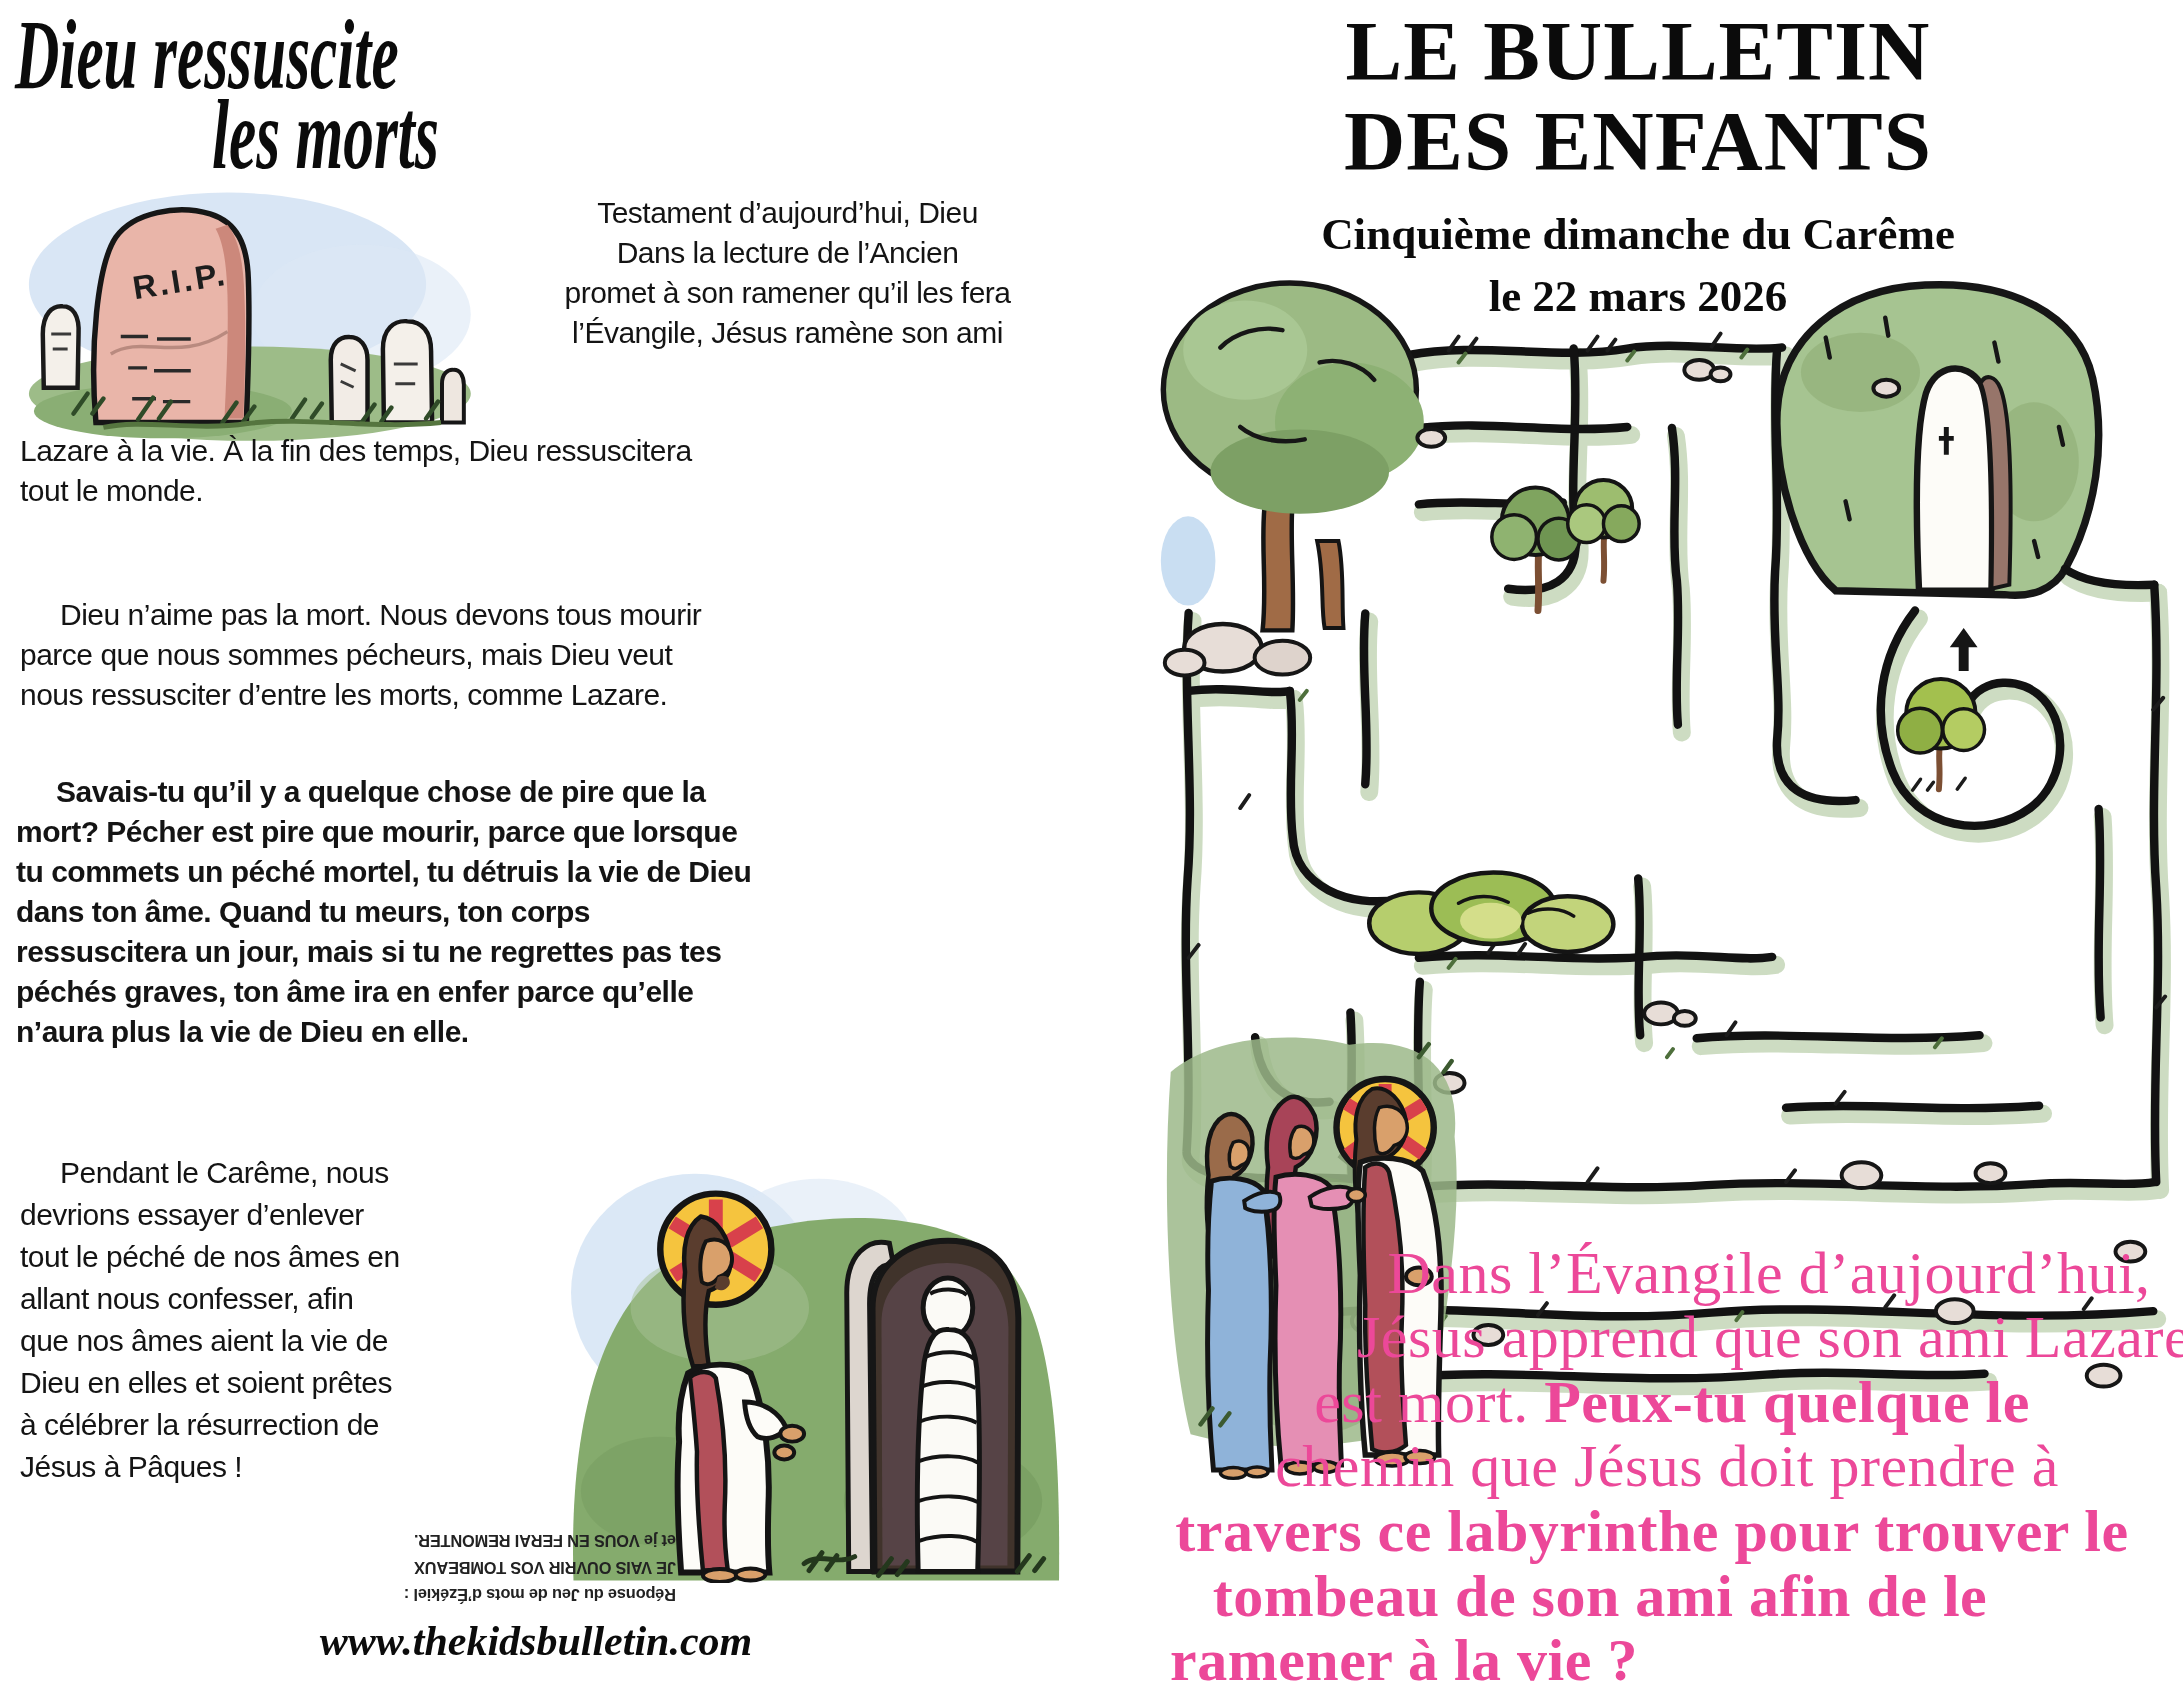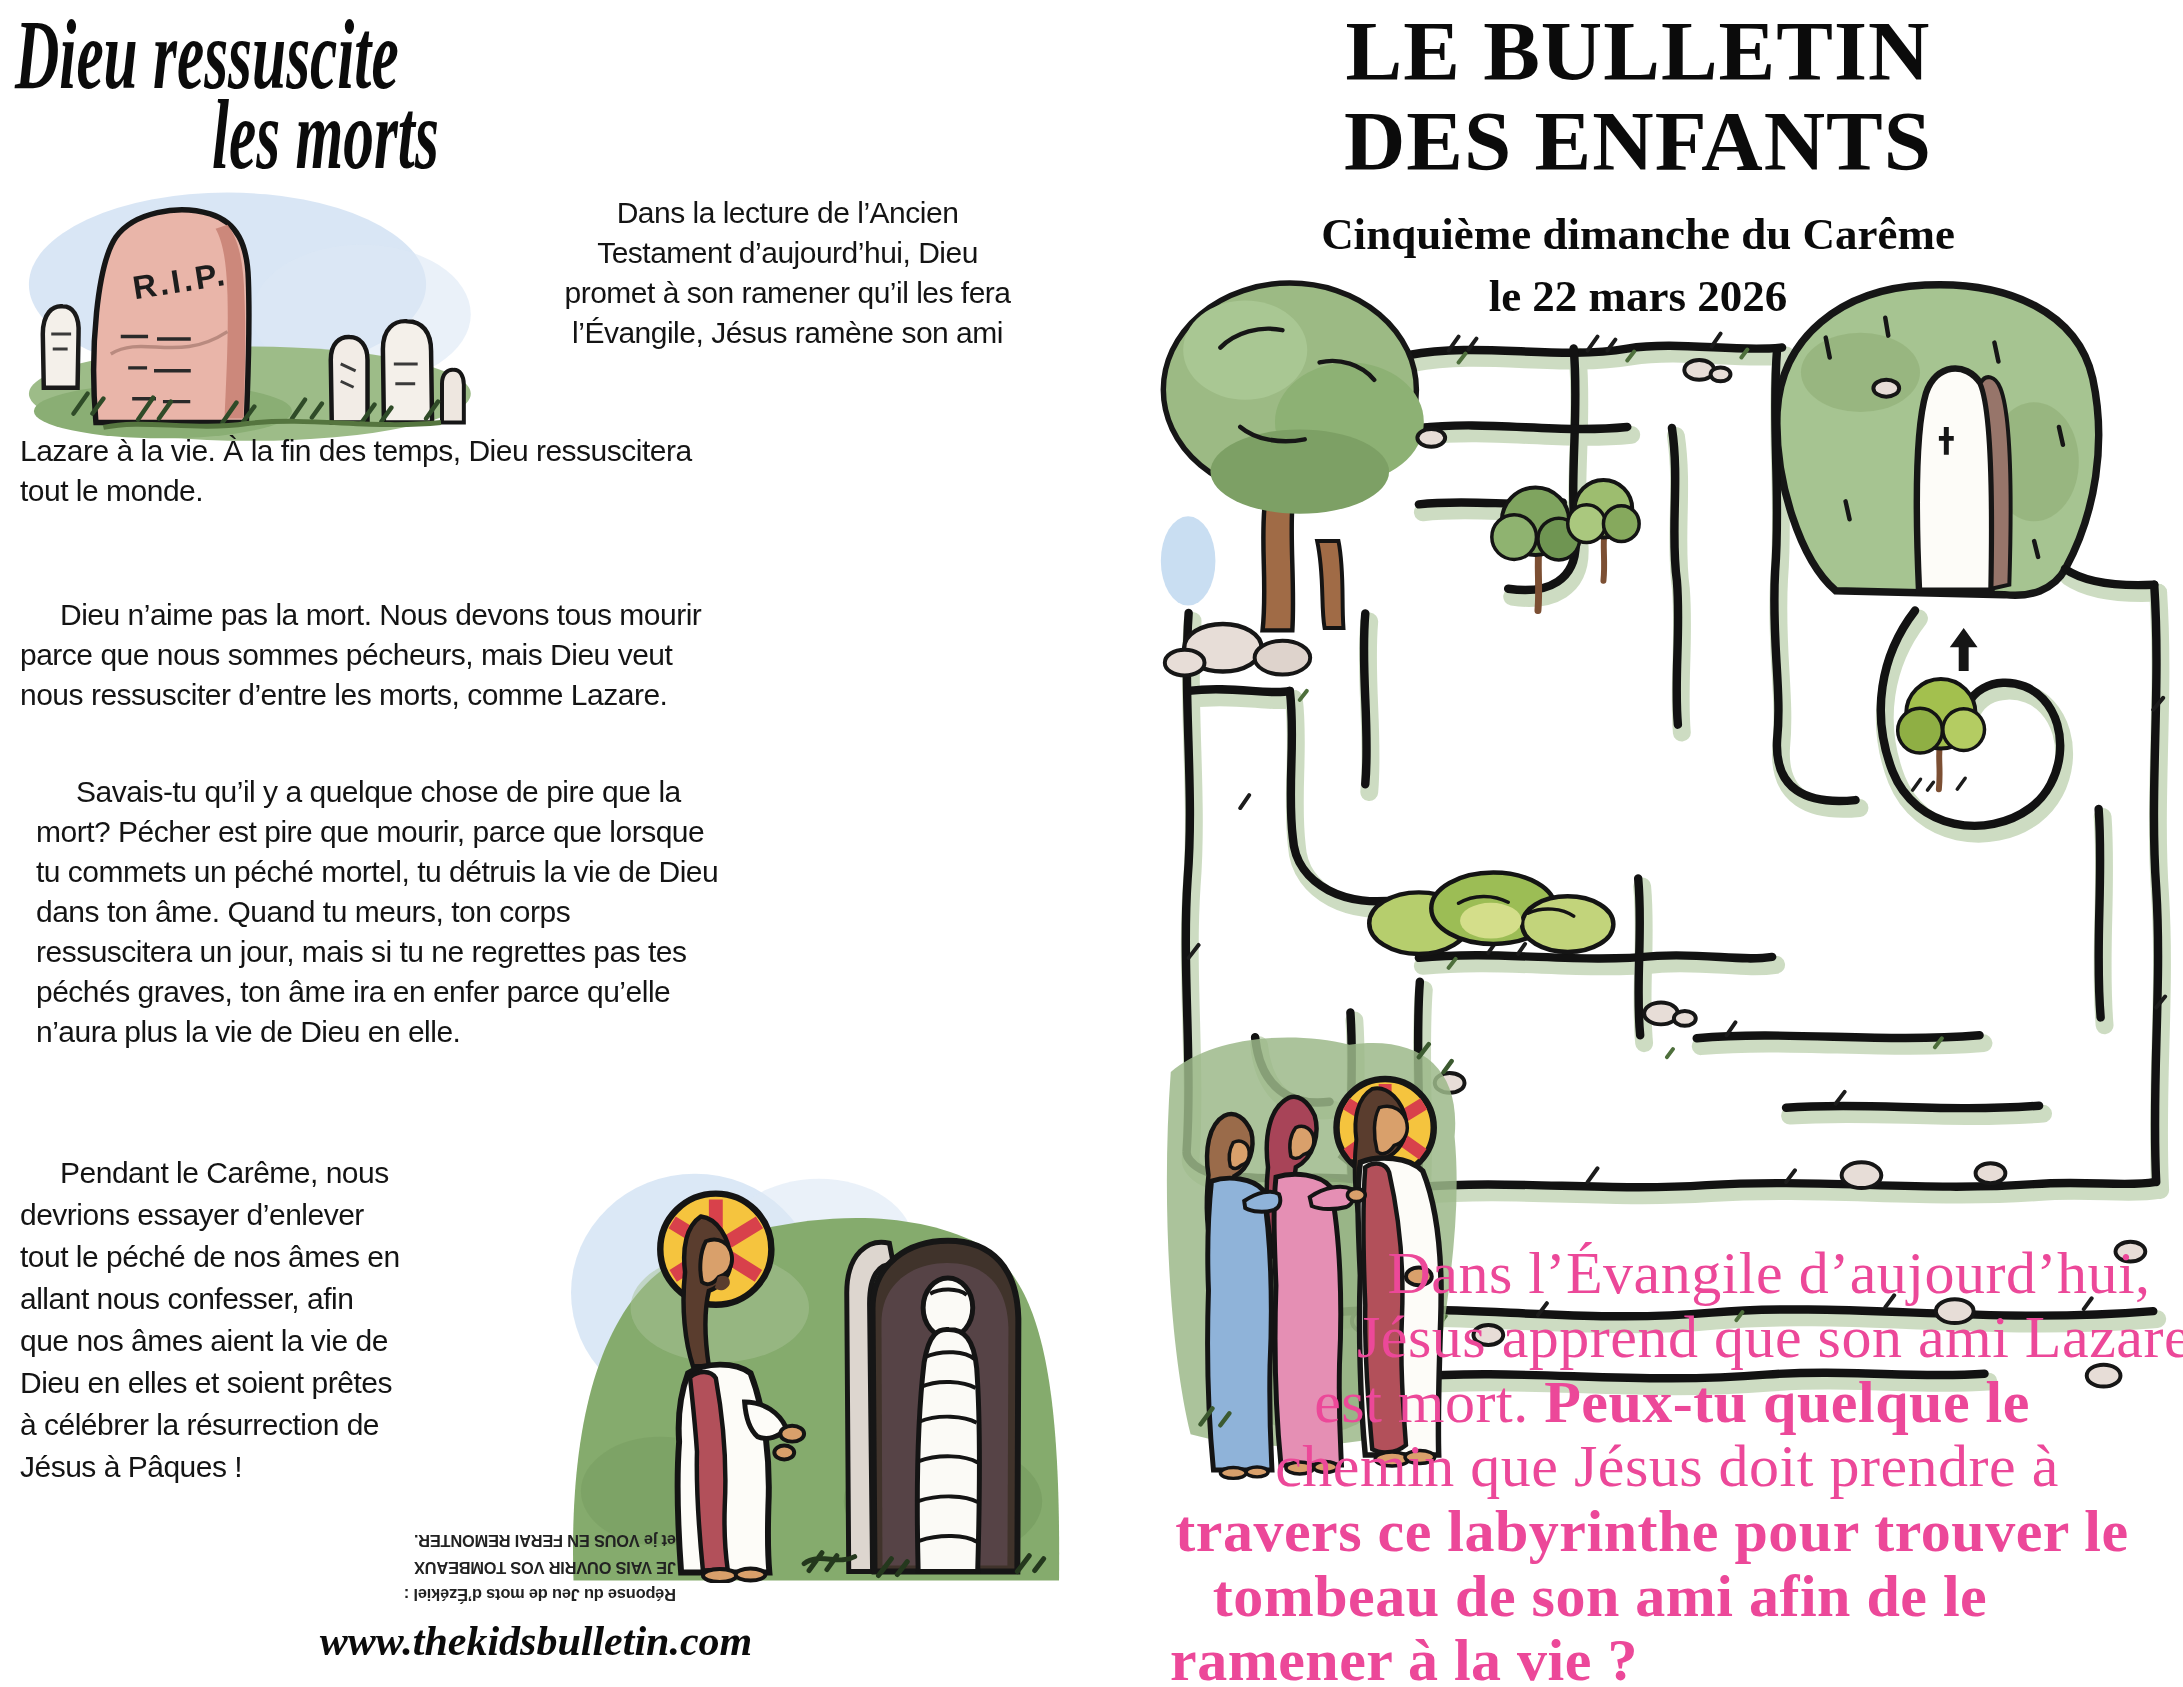--- a/index.html
+++ b/index.html
@@ -55,37 +55,37 @@
     <path d="M745,478 L743,330 C743,290 765,272 792,274 C822,274 840,296 840,334 L842,478 Z" fill="#f4f0ea" stroke="#161616" stroke-width="9"></path>
     <path d="M765,360 h48 M768,400 h40" stroke="#3a3a3a" stroke-width="6" fill="none"></path>
     <path d="M862,478 L862,400 C862,380 874,370 886,372 C898,372 906,384 906,402 L906,478 Z" fill="#eee7e0" stroke="#161616" stroke-width="8"></path>
   </g>
 
   <path d="M120,460 l28,-40 M158,460 l22,-30 M250,472 l30,-44 M292,470 l24,-34 M420,478 l28,-40 M462,476 l22,-30 M560,470 l26,-38 M600,468 l20,-28 M700,478 l26,-36 M740,476 l20,-28 M830,470 l24,-34" stroke="#2f4b28" stroke-width="9" fill="none" stroke-linecap="round"></path>
   <path d="M180,488 C260,470 360,496 470,480 C600,466 720,492 860,478" stroke="#55753f" stroke-width="10" fill="none"></path>
 </svg>
 
 <div class="abs body-text" style="left:521px;top:193px;width:533px;text-align:center;">
+  <span class="line">Testament d’aujourd’hui, Dieu</span>
   <span class="line">Dans la lecture de l’Ancien</span>
-  <span class="line">Testament d’aujourd’hui, Dieu</span>
   <span class="line">promet à son ramener qu’il les fera</span>
   <span class="line">l’Évangile, Jésus ramène son ami</span>
 </div>
 <div class="abs body-text" style="left:20px;top:431px;width:744px;">
   <span class="line">Lazare à la vie. À la fin des temps, Dieu ressuscitera</span>
   <span class="line">tout le monde.</span>
 </div>
 
 <div class="abs body-text" style="left:20px;top:595px;width:744px;">
   <span class="line indent">Dieu n’aime pas la mort. Nous devons tous mourir</span>
   <span class="line">parce que nous sommes pécheurs, mais Dieu veut</span>
   <span class="line">nous ressusciter d’entre les morts, comme Lazare.</span>
 </div>
 
-<div class="abs body-text" style="left:36px;top:772px;width:754px;">
+<div class="abs body-text" style="left:16px;top:772px;width:754px;font-weight:bold;">
   <span class="line indent">Savais-tu qu’il y a quelque chose de pire que la</span>
   <span class="line">mort? Pécher est pire que mourir, parce que lorsque</span>
   <span class="line">tu commets un péché mortel, tu détruis la vie de Dieu</span>
   <span class="line">dans ton âme. Quand tu meurs, ton corps</span>
   <span class="line">ressuscitera un jour, mais si tu ne regrettes pas tes</span>
   <span class="line">péchés graves, ton âme ira en enfer parce qu’elle</span>
   <span class="line">n’aura plus la vie de Dieu en elle.</span>
 </div>
 
 <div class="abs body-text" style="left:20px;top:1152px;width:561px;line-height:42px;">

